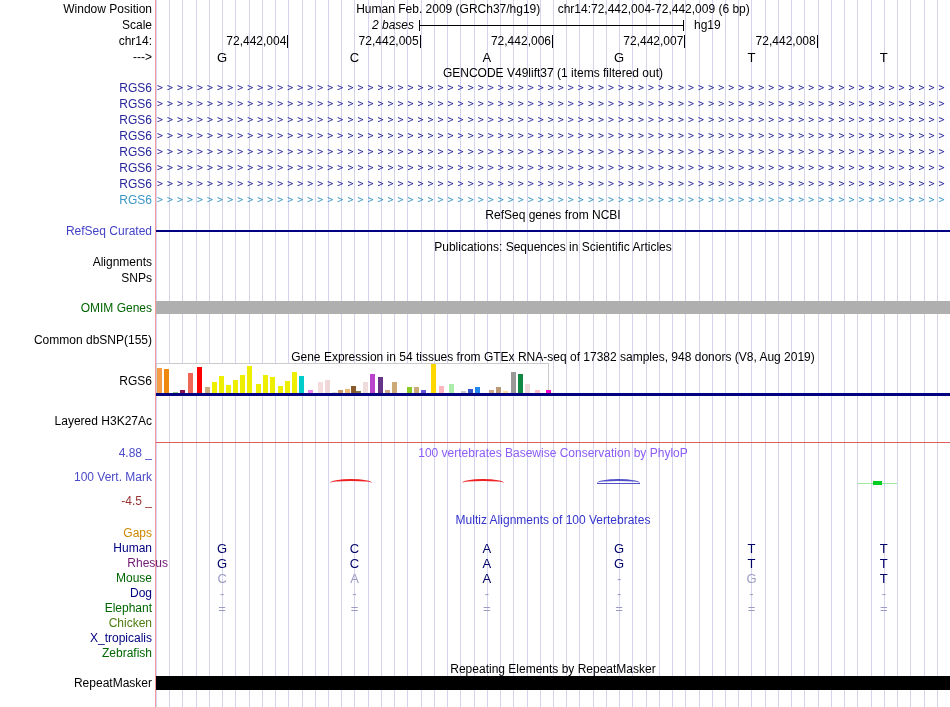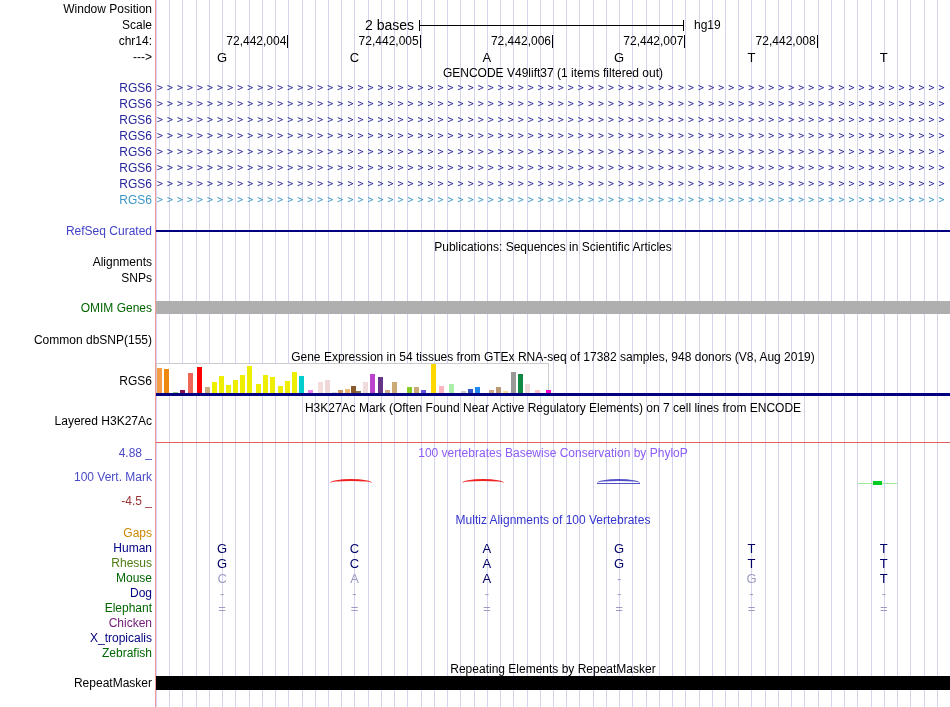--- a/index.html
+++ b/index.html
@@ -9,21 +9,21 @@
     background:repeating-linear-gradient(to right,#d4d4ef 0px,#d4d4ef 1px,transparent 1px,transparent 13.233px);}
   #cursor-line{position:absolute;left:155px;top:0;width:1px;height:707px;background:#f59a9a;}
   .lbl{position:absolute;left:0;width:152px;height:13px;line-height:13px;text-align:right;font-size:12px;white-space:nowrap;}
   .title{position:absolute;left:156px;width:794px;height:13px;line-height:13px;text-align:center;font-size:12px;white-space:nowrap;}
   .gap{margin-left:14px;}
   .ruler-num{position:absolute;top:35px;height:13px;line-height:13px;font-size:12px;}
   .ruler-tick{position:absolute;top:35px;height:13px;width:1px;background:#000;}
   .base-letter{position:absolute;top:51px;width:16px;height:13px;line-height:13px;text-align:center;font-size:13px;}
   #scale-line{position:absolute;left:419px;top:25px;width:265px;height:1px;background:#000;}
   .scale-end{position:absolute;top:20px;width:1px;height:11px;background:#000;}
-  #scale-value{position:absolute;right:536px;top:19px;font-size:14px;height:13px;line-height:13px;}
+  #scale-value{position:absolute;right:536px;top:19px;font-size:12px;height:13px;line-height:13px;font-style:italic;}
   #scale-genome{position:absolute;left:694px;top:19px;font-size:12px;height:13px;line-height:13px;}
   .gene-row{position:absolute;left:0;width:950px;height:16px;}
   .gene-label{position:absolute;left:0;width:152px;text-align:right;font-size:12px;line-height:16px;}
   .gene-arrows{position:absolute;left:157px;width:792px;height:16px;line-height:15px;overflow:hidden;
     font-family:"DejaVu Sans Mono",monospace;font-size:10px;letter-spacing:4px;white-space:nowrap;}
   #refseq-line{position:absolute;left:156px;width:794px;top:230px;height:2px;background:#000080;}
   #omim-bar{position:absolute;left:156px;width:794px;top:301px;height:13px;background:#afafaf;}
   #gtex-box{position:absolute;left:156px;top:363px;width:391px;height:30px;background:#fff;
     border:1px solid #cccccc;border-bottom:none;}
   .gtex-bar{position:absolute;bottom:0;width:5px;}
@@ -39,20 +39,24 @@
   #repeat-bar{position:absolute;left:156px;width:794px;top:676px;height:14px;background:#000;}
 </style>
 </head>
 <body>
 
 <div id="browser">
   <div id="grid"></div>
   <div id="cursor-line"></div>
 
   <div class="lbl" style="top:3px">Window Position</div>
+  <div class="title" style="top:3px">
+    <span>Human Feb. 2009 (GRCh37/hg19)</span>
+    <span class="gap">chr14:72,442,004-72,442,009 (6 bp)</span>
+  </div>
 
   <div class="lbl" style="top:19px">Scale</div>
   <div id="scale-value">2 bases</div>
   <div id="scale-line"></div>
   <div class="scale-end" style="left:419px"></div>
   <div class="scale-end" style="left:683px"></div>
   <div id="scale-genome">hg19</div>
 
   <div class="lbl" style="top:35px">chr14:</div>
   <div id="ruler-row">
@@ -107,20 +111,21 @@
       <div class="gene-row" style="top: 176px;">
         <div class="gene-label" style="color: rgb(38, 38, 155);">RGS6</div>
         <div class="gene-arrows" style="color: rgb(38, 38, 155);">&gt;&gt;&gt;&gt;&gt;&gt;&gt;&gt;&gt;&gt;&gt;&gt;&gt;&gt;&gt;&gt;&gt;&gt;&gt;&gt;&gt;&gt;&gt;&gt;&gt;&gt;&gt;&gt;&gt;&gt;&gt;&gt;&gt;&gt;&gt;&gt;&gt;&gt;&gt;&gt;&gt;&gt;&gt;&gt;&gt;&gt;&gt;&gt;&gt;&gt;&gt;&gt;&gt;&gt;&gt;&gt;&gt;&gt;&gt;&gt;&gt;&gt;&gt;&gt;&gt;&gt;&gt;&gt;&gt;&gt;&gt;&gt;&gt;&gt;&gt;&gt;&gt;&gt;&gt;&gt;&gt;&gt;&gt;&gt;&gt;</div>
       </div>
       <div class="gene-row" style="top: 192px;">
         <div class="gene-label" style="color: rgb(59, 151, 198);">RGS6</div>
         <div class="gene-arrows" style="color: rgb(59, 151, 198);">&gt;&gt;&gt;&gt;&gt;&gt;&gt;&gt;&gt;&gt;&gt;&gt;&gt;&gt;&gt;&gt;&gt;&gt;&gt;&gt;&gt;&gt;&gt;&gt;&gt;&gt;&gt;&gt;&gt;&gt;&gt;&gt;&gt;&gt;&gt;&gt;&gt;&gt;&gt;&gt;&gt;&gt;&gt;&gt;&gt;&gt;&gt;&gt;&gt;&gt;&gt;&gt;&gt;&gt;&gt;&gt;&gt;&gt;&gt;&gt;&gt;&gt;&gt;&gt;&gt;&gt;&gt;&gt;&gt;&gt;&gt;&gt;&gt;&gt;&gt;&gt;&gt;&gt;&gt;&gt;&gt;&gt;&gt;&gt;&gt;</div>
       </div>
     </div>
 
+  <div class="title" style="top:209px">RefSeq genes from NCBI</div>
   <div class="lbl" style="top:225px;color:#4242c8">RefSeq Curated</div>
   <div id="refseq-line"></div>
 
   <div class="title" style="top:241px">Publications: Sequences in Scientific Articles</div>
   <div class="lbl" style="top:256px">Alignments</div>
   <div class="lbl" style="top:272px">SNPs</div>
 
   <div class="lbl" style="top:302px;color:#006400">OMIM Genes</div>
   <div id="omim-bar"></div>
 
@@ -175,21 +180,20 @@
       <div class="gtex-bar" style="left: 339px; height: 7px; background: rgb(187, 153, 119);"></div>
       <div class="gtex-bar" style="left: 346px; height: 3px; background: rgb(255, 221, 153);"></div>
       <div class="gtex-bar" style="left: 354px; height: 22px; background: rgb(153, 153, 153);"></div>
       <div class="gtex-bar" style="left: 361px; height: 20px; background: rgb(17, 136, 68);"></div>
       <div class="gtex-bar" style="left: 368px; height: 10px; background: rgb(239, 219, 219);"></div>
       <div class="gtex-bar" style="left: 378px; height: 4px; background: rgb(255, 192, 203);"></div>
       <div class="gtex-bar" style="left: 389px; height: 4px; background: rgb(255, 0, 204);"></div>
     </div>
   <div id="gtex-baseline"></div>
 
-  <div class="title" style="top:402px">H3K27Ac Mark (Often Found Near Active Regulatory Elements) on 7 cell lines from ENCODE</div>
   <div class="lbl" style="top:415px">Layered H3K27Ac</div>
   <div id="h3k27ac-line"></div>
 
   <div class="title" style="top:447px;color:#8b5cf6">100 vertebrates Basewise Conservation by PhyloP</div>
   <div class="lbl" style="top:447px;color:#4a4ac8">4.88 _</div>
   <div class="lbl" style="top:471px;color:#4a4ac8">100 Vert. Mark</div>
   <div class="lbl" style="top:495px;color:#993333">-4.5 _</div>
   <div id="cons-marks">
       <div class="cons-arc" style="left: 330px; width: 42px; border-top-color: rgb(238, 34, 34);"></div>
       <div class="cons-arc" style="left: 462px; width: 42px; border-top-color: rgb(238, 34, 34);"></div>
@@ -207,21 +211,21 @@
       <div class="mz-row" style="top: 541px;">
         <div class="mz-label" style="color: rgb(0, 0, 128);">Human</div>
         <div class="mz-cell" style="left: 214.167px; color: rgb(0, 0, 102);">G</div>
         <div class="mz-cell" style="left: 346.5px; color: rgb(0, 0, 102);">C</div>
         <div class="mz-cell" style="left: 478.833px; color: rgb(0, 0, 102);">A</div>
         <div class="mz-cell" style="left: 611.167px; color: rgb(0, 0, 102);">G</div>
         <div class="mz-cell" style="left: 743.5px; color: rgb(0, 0, 102);">T</div>
         <div class="mz-cell" style="left: 875.833px; color: rgb(0, 0, 102);">T</div>
       </div>
       <div class="mz-row" style="top: 556px;">
-        <div class="mz-label" style="color: #4d7c0f;">Rhesus</div>
+        <div class="mz-label" style="color: #701a75; padding-left: 16px;">Rhesus</div>
         <div class="mz-cell" style="left: 214.167px; color: rgb(0, 0, 102);">G</div>
         <div class="mz-cell" style="left: 346.5px; color: rgb(0, 0, 102);">C</div>
         <div class="mz-cell" style="left: 478.833px; color: rgb(0, 0, 102);">A</div>
         <div class="mz-cell" style="left: 611.167px; color: rgb(0, 0, 102);">G</div>
         <div class="mz-cell" style="left: 743.5px; color: rgb(0, 0, 102);">T</div>
         <div class="mz-cell" style="left: 875.833px; color: rgb(0, 0, 102);">T</div>
       </div>
       <div class="mz-row" style="top: 571px;">
         <div class="mz-label" style="color: rgb(0, 102, 0);">Mouse</div>
         <div class="mz-cell" style="left: 214.167px; color: rgb(156, 156, 194);">C</div>
@@ -243,21 +247,21 @@
       <div class="mz-row" style="top: 601px;">
         <div class="mz-label" style="color: rgb(0, 102, 0);">Elephant</div>
         <div class="mz-cell" style="left: 214.167px; color: rgb(156, 156, 194);">=</div>
         <div class="mz-cell" style="left: 346.5px; color: rgb(156, 156, 194);">=</div>
         <div class="mz-cell" style="left: 478.833px; color: rgb(156, 156, 194);">=</div>
         <div class="mz-cell" style="left: 611.167px; color: rgb(156, 156, 194);">=</div>
         <div class="mz-cell" style="left: 743.5px; color: rgb(156, 156, 194);">=</div>
         <div class="mz-cell" style="left: 875.833px; color: rgb(156, 156, 194);">=</div>
       </div>
       <div class="mz-row" style="top: 616px;">
-        <div class="mz-label" style="color: #701a75;">Chicken</div>
+        <div class="mz-label" style="color: #4d7c0f;">Chicken</div>
       </div>
       <div class="mz-row" style="top: 631px;">
         <div class="mz-label" style="color: rgb(0, 0, 128);">X_tropicalis</div>
       </div>
       <div class="mz-row" style="top: 646px;">
         <div class="mz-label" style="color: rgb(0, 102, 0);">Zebrafish</div>
       </div>
     </div>
 
   <div class="title" style="top:663px">Repeating Elements by RepeatMasker</div>

